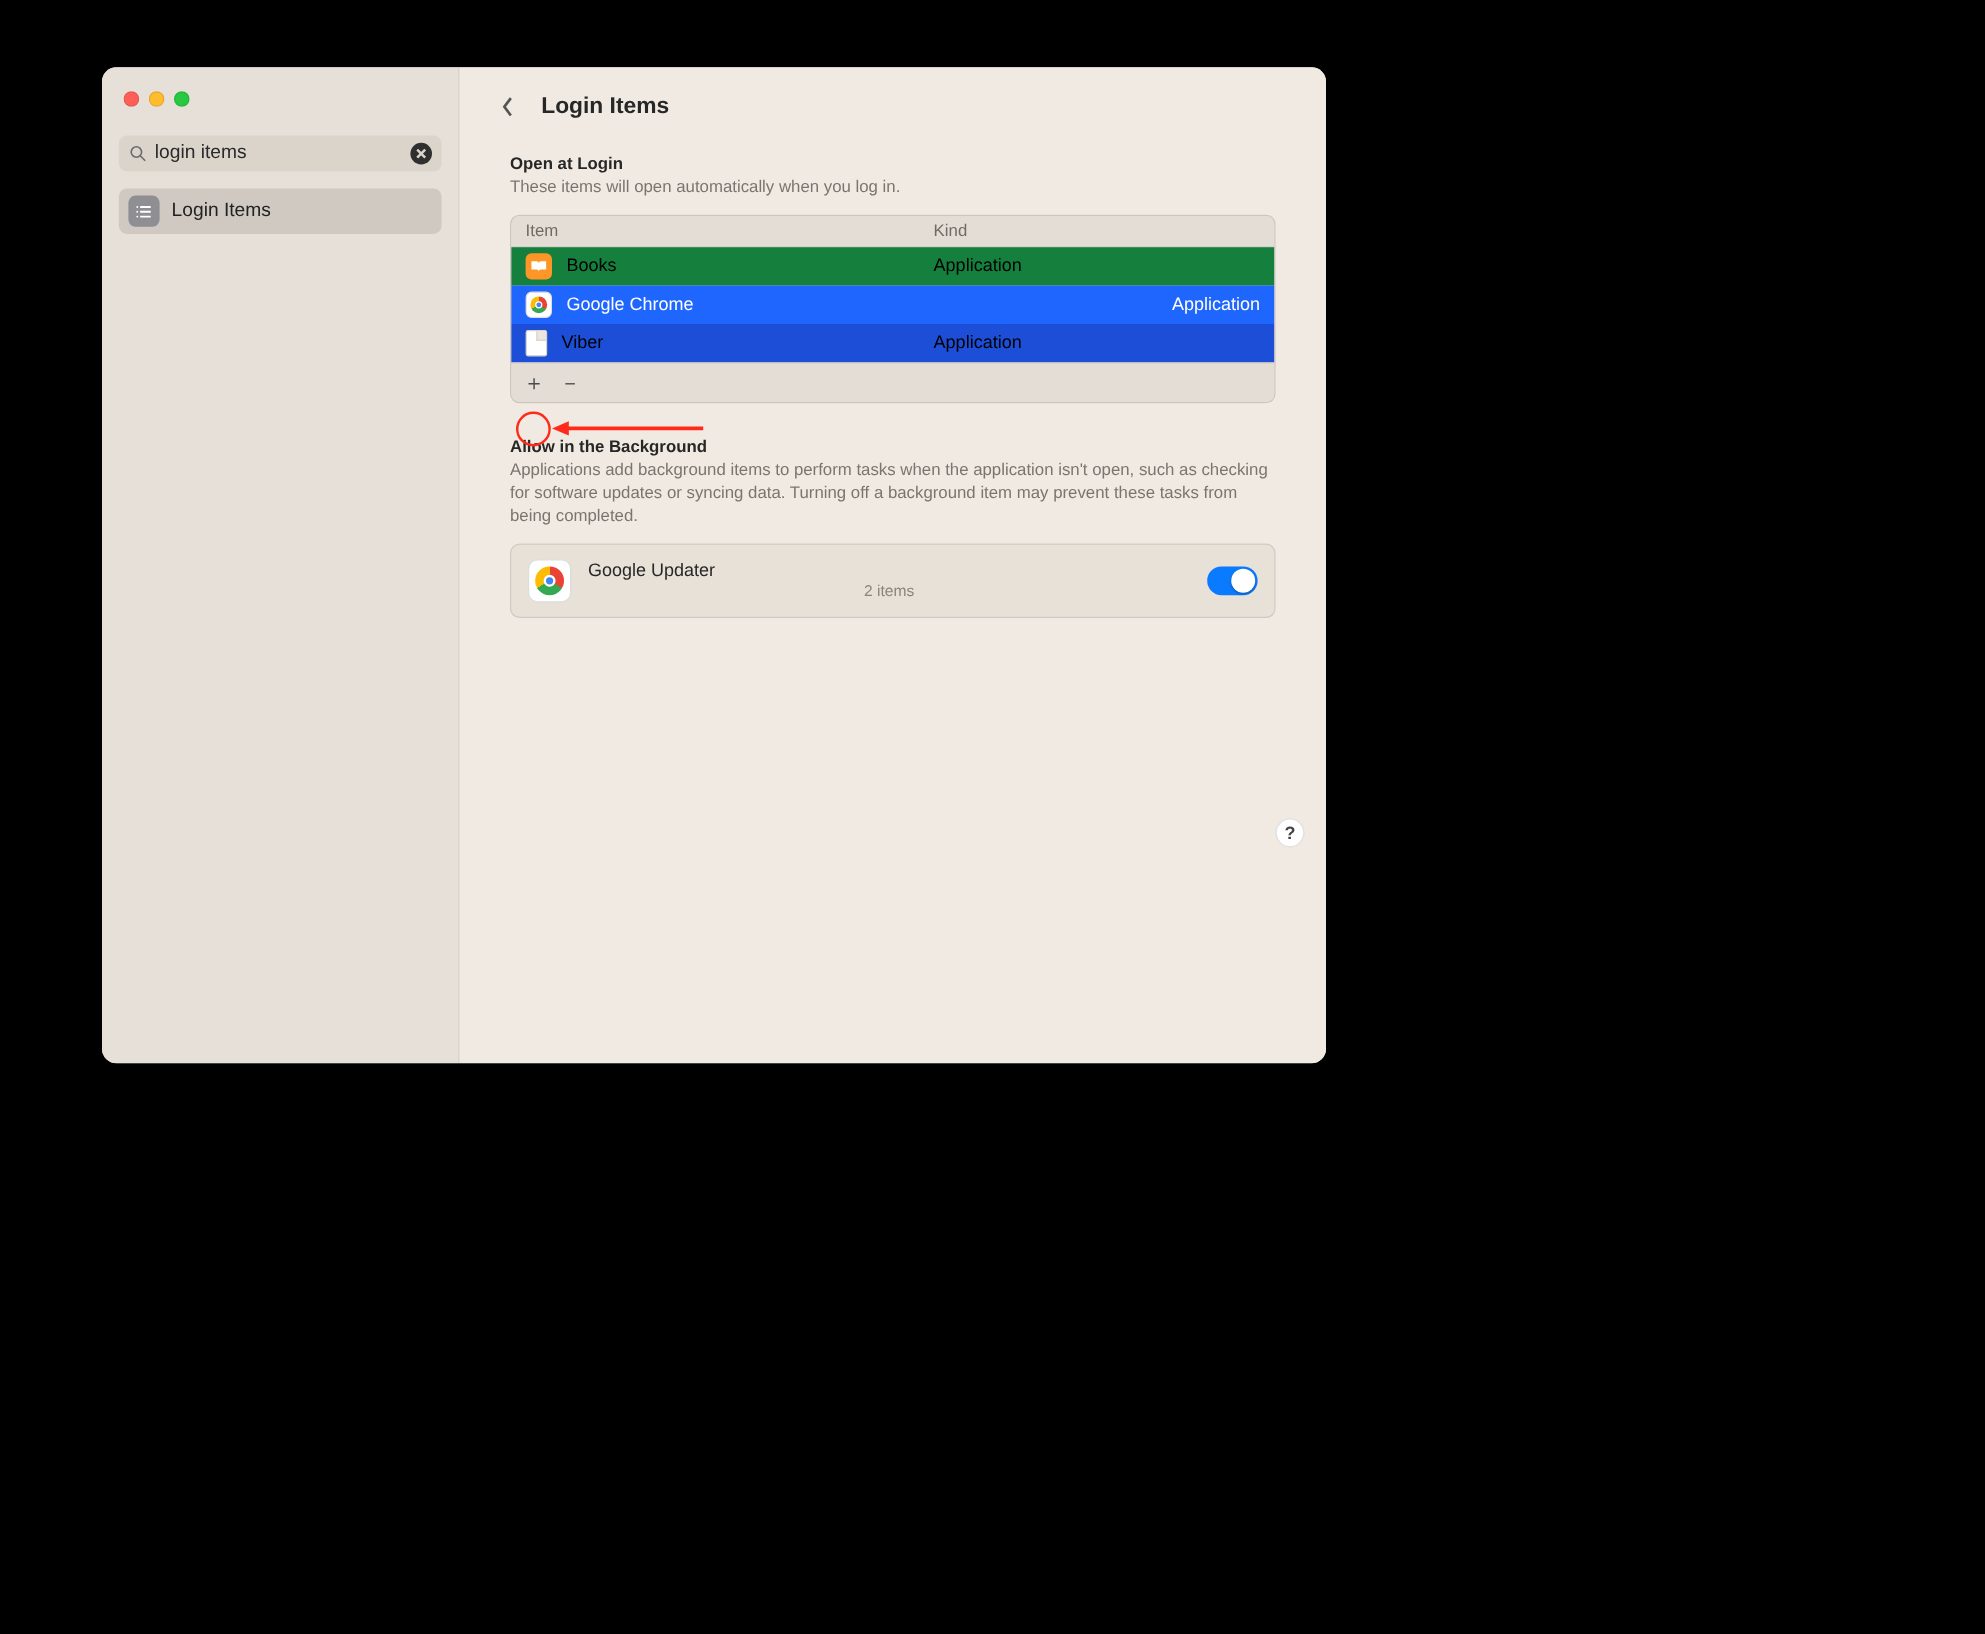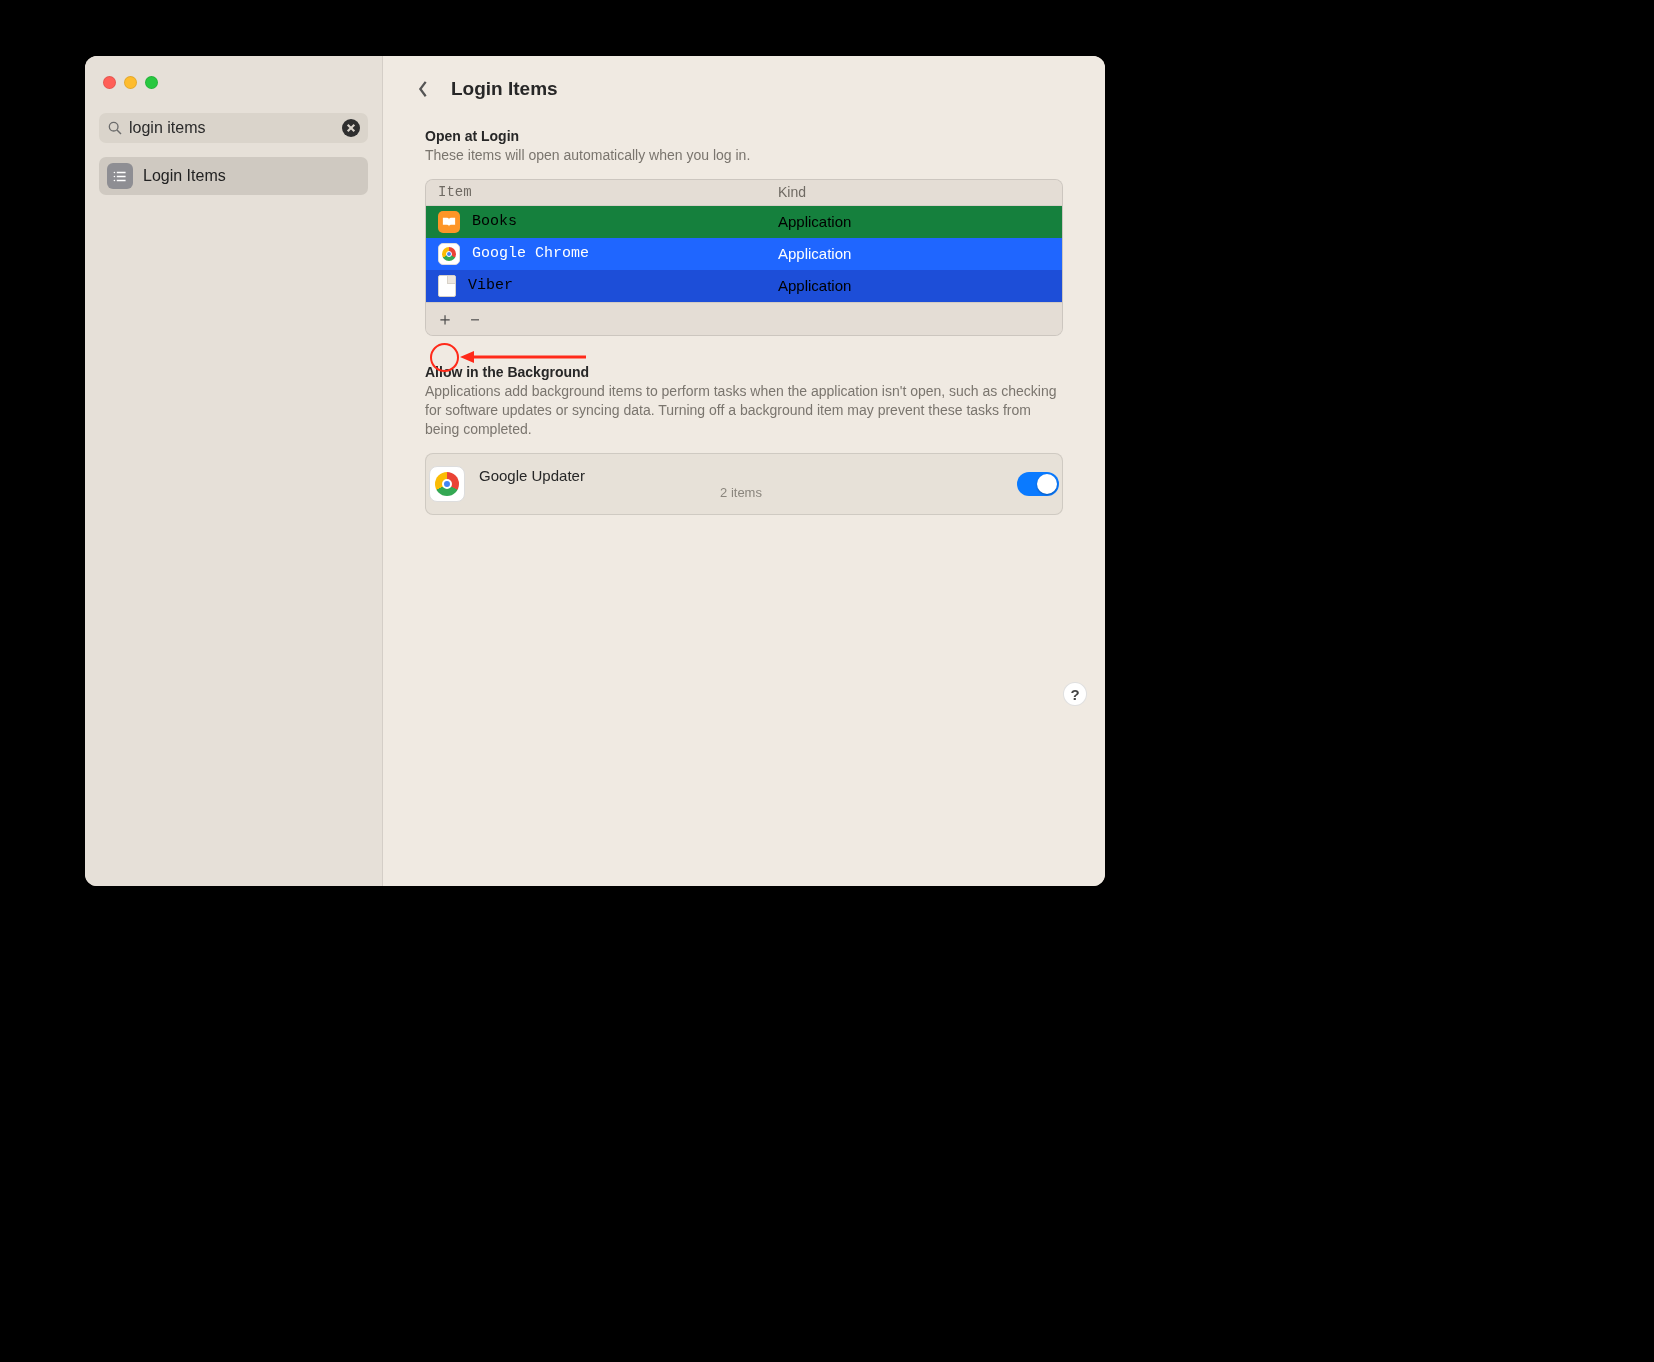--- a/index.html
+++ b/index.html
@@ -93,25 +93,25 @@
 
   .table {
     margin: 14px 0 0 0;
     border: 1px solid rgba(0,0,0,0.10);
     border-radius: 8px;
     overflow: hidden;
     background: #e4ddd5;
   }
   .row { display: flex; align-items: center; padding: 5px 12px; font-size: 15px; }
   .row.header { background: #e4ddd5; color: #6f6a63; font-size: 14px; padding: 4px 12px 5px 12px; border-bottom: 1px solid rgba(0,0,0,0.06); }
-  .row .col-item { flex: 0 0 340px; display: flex; align-items: center; gap: 12px; font-family: Liberation Mono, monospace; }
+  .row .col-item { flex: 0 0 340px; display: flex; align-items: center; gap: 12px; }
   .row .col-kind { flex: 1; }
   .row.data { background: #15803d; }
   .row.data.alt { background: #1d4ed8; }
-  .row.selected { background: #1f66ff; color: #fff; }
+  .row.selected { background: #1f66ff; color: #fff; text-align: right; }
   .row.selected .col-kind, .row.selected .col-item { color: #fff; }
   .app-icon {
     width: 22px; height: 22px; border-radius: 5px; display:flex; align-items:center; justify-content:center;
   }
   .app-icon.books { background: #fd9527; }
   .app-icon.books svg { width: 14px; height: 12px; fill: #fff; }
   .app-icon.chrome { background:#fff; border:1px solid #ddd; }
   .app-icon.chrome .chrome-disc { width:14px; height:14px; border-radius:50%; background:
       conic-gradient(#ea4335 0 120deg, #34a853 120deg 240deg, #fbbc05 240deg 360deg);
       display:flex; align-items:center; justify-content:center; }
@@ -126,21 +126,21 @@
   .footer button {
     width: 30px; height: 28px; border:none; background:transparent; cursor:pointer;
     font-size: 18px; color:#4a4a4a; display:flex; align-items:center; justify-content:center;
   }
 
   .bg-card {
     margin: 14px 0 0 0;
     border: 1px solid rgba(0,0,0,0.10);
     border-radius: 8px;
     background: #e7e1d8;
-    padding: 12px 3px;
+    padding: 12px 14px;
     display:flex; align-items:center; gap:14px;
   }
   .bg-card .big-icon { width: 36px; height: 36px; border-radius: 8px; background:#fff; border:1px solid #ddd; display:flex; align-items:center; justify-content:center; }
   .bg-card .big-icon .chrome-disc { width:24px; height:24px; border-radius:50%; background:
       conic-gradient(#ea4335 0 120deg, #34a853 120deg 240deg, #fbbc05 240deg 360deg);
       display:flex; align-items:center; justify-content:center; }
   .bg-card .big-icon .chrome-center { width:10px; height:10px; border-radius:50%; background:#4285f4; border:2px solid #fff; }
   .bg-card .text { flex:1; }
   .bg-card .name { font-size:15px; color:#272727; }
   .bg-card .sub { font-size:13px; color:#8a857d; margin-top:1px;text-align:center; }

